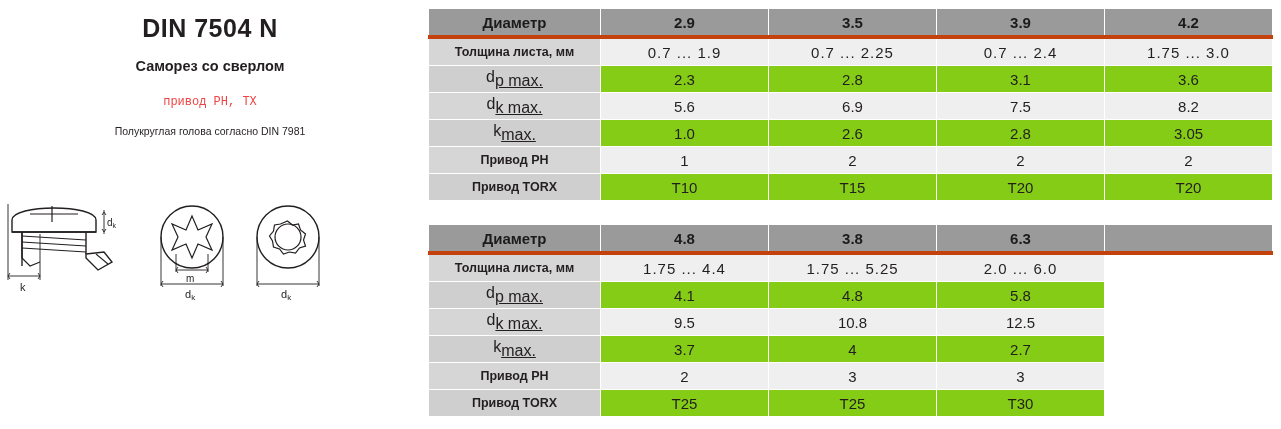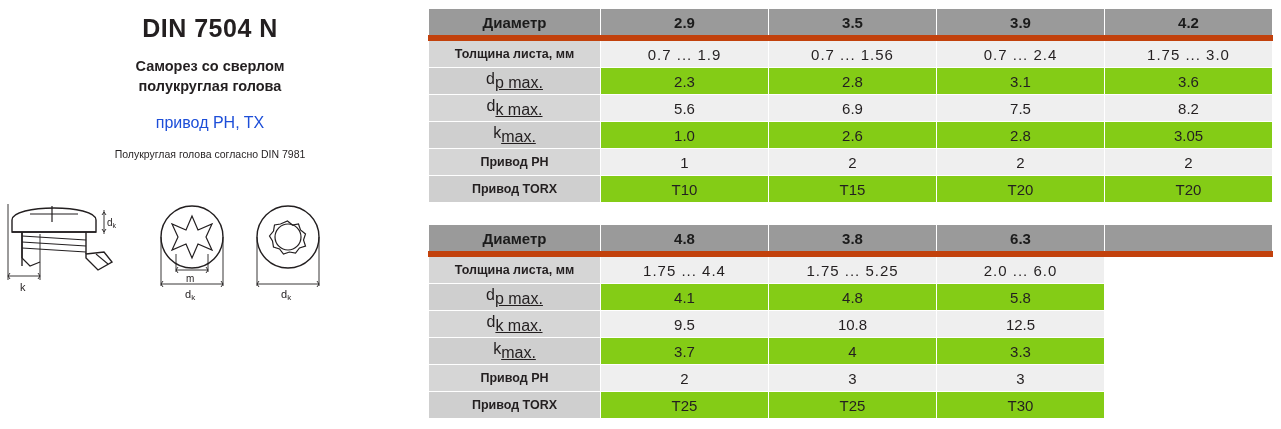--- a/index.html
+++ b/index.html
@@ -38,23 +38,24 @@
     color: #231f20;
   }
   .subtitle {
     font-size: 14.5px;
     font-weight: bold;
     line-height: 1.35;
     margin: 14px 0 16px 4px;
     color: #231f20;
   }
   .drive-line {
-    font-size: 16px;
+    font-size: 12px;
     margin: 18px 0 0 4px;
-    color: #1d4ed8;
+    color: #ef4444;
+    font-family: Liberation Mono, monospace;
   }
   .note-line {
     font-size: 10.5px;
     margin: 16px 0 0 4px;
     color: #231f20;
   }
 
   
   .drawing {
     position: absolute;
@@ -90,21 +91,21 @@
     height: 26px;
     text-align: center;
     vertical-align: middle;
     padding: 0 4px;
   }
   .hdr th {
     background: #9a9a9a;
     color: #1b1b1b;
     font-weight: bold;
     font-size: 15px;
-    border-bottom: 6px solid #c2410c;
+    border-bottom: 4px solid #c2410c;
   }
   .hdr th.hdr-label {
     background: #9a9a9a;
   }
   td.rowlabel {
     background: #d6d6d6;
     font-weight: bold;
     font-size: 12.5px;
     text-align: center;
   }
@@ -137,21 +138,20 @@
 </style>
 </head>
 <body>
 
 <div class="page">
 
   <div class="left-panel">
     <div class="title">DIN 7504 N</div>
     <div class="subtitle">
       <div>Саморез со сверлом</div>
-      <div>полукруглая голова</div>
     </div>
     <div class="drive-line">привод PH, TX</div>
     <div class="note-line">Полукруглая голова согласно DIN 7981</div>
   </div>
 
   <div class="drawing">
     <svg width="400" height="120" viewBox="0 0 400 120" xmlns="http://www.w3.org/2000/svg">
       <g stroke="#231f20" fill="none" stroke-width="1.4">
 
         <path d="M12 28 C12 12, 96 12, 96 28 L96 40 L12 40 Z" fill="#ffffff"></path>
@@ -245,21 +245,21 @@
         <th>2.9</th>
         <th>3.5</th>
         <th>3.9</th>
         <th>4.2</th>
       </tr>
     </thead>
     <tbody>
       <tr>
         <td class="rowlabel">Толщина листа, мм</td>
         <td class="val spacer-range">0.7 ... 1.9</td>
-        <td class="val spacer-range">0.7 ... 1.56</td>
+        <td class="val spacer-range">0.7 ... 2.25</td>
         <td class="val spacer-range">0.7 ... 2.4</td>
         <td class="val spacer-range">1.75 ... 3.0</td>
       </tr>
       <tr class="alt">
         <td class="rowlabel plain"><span>d</span><span class="sub">p max.</span></td>
         <td class="val">2.3</td>
         <td class="val">2.8</td>
         <td class="val">3.1</td>
         <td class="val">3.6</td>
       </tr>
@@ -330,21 +330,21 @@
         <td class="rowlabel plain"><span>d</span><span class="sub">k max.</span></td>
         <td class="val">9.5</td>
         <td class="val">10.8</td>
         <td class="val">12.5</td>
         <td class="empty"></td>
       </tr>
       <tr class="alt">
         <td class="rowlabel plain"><span>k</span><span class="sub">max.</span></td>
         <td class="val">3.7</td>
         <td class="val">4</td>
-        <td class="val">3.3</td>
+        <td class="val">2.7</td>
         <td class="empty"></td>
       </tr>
       <tr>
         <td class="rowlabel">Привод PH</td>
         <td class="val">2</td>
         <td class="val">3</td>
         <td class="val">3</td>
         <td class="empty"></td>
       </tr>
       <tr class="alt">

